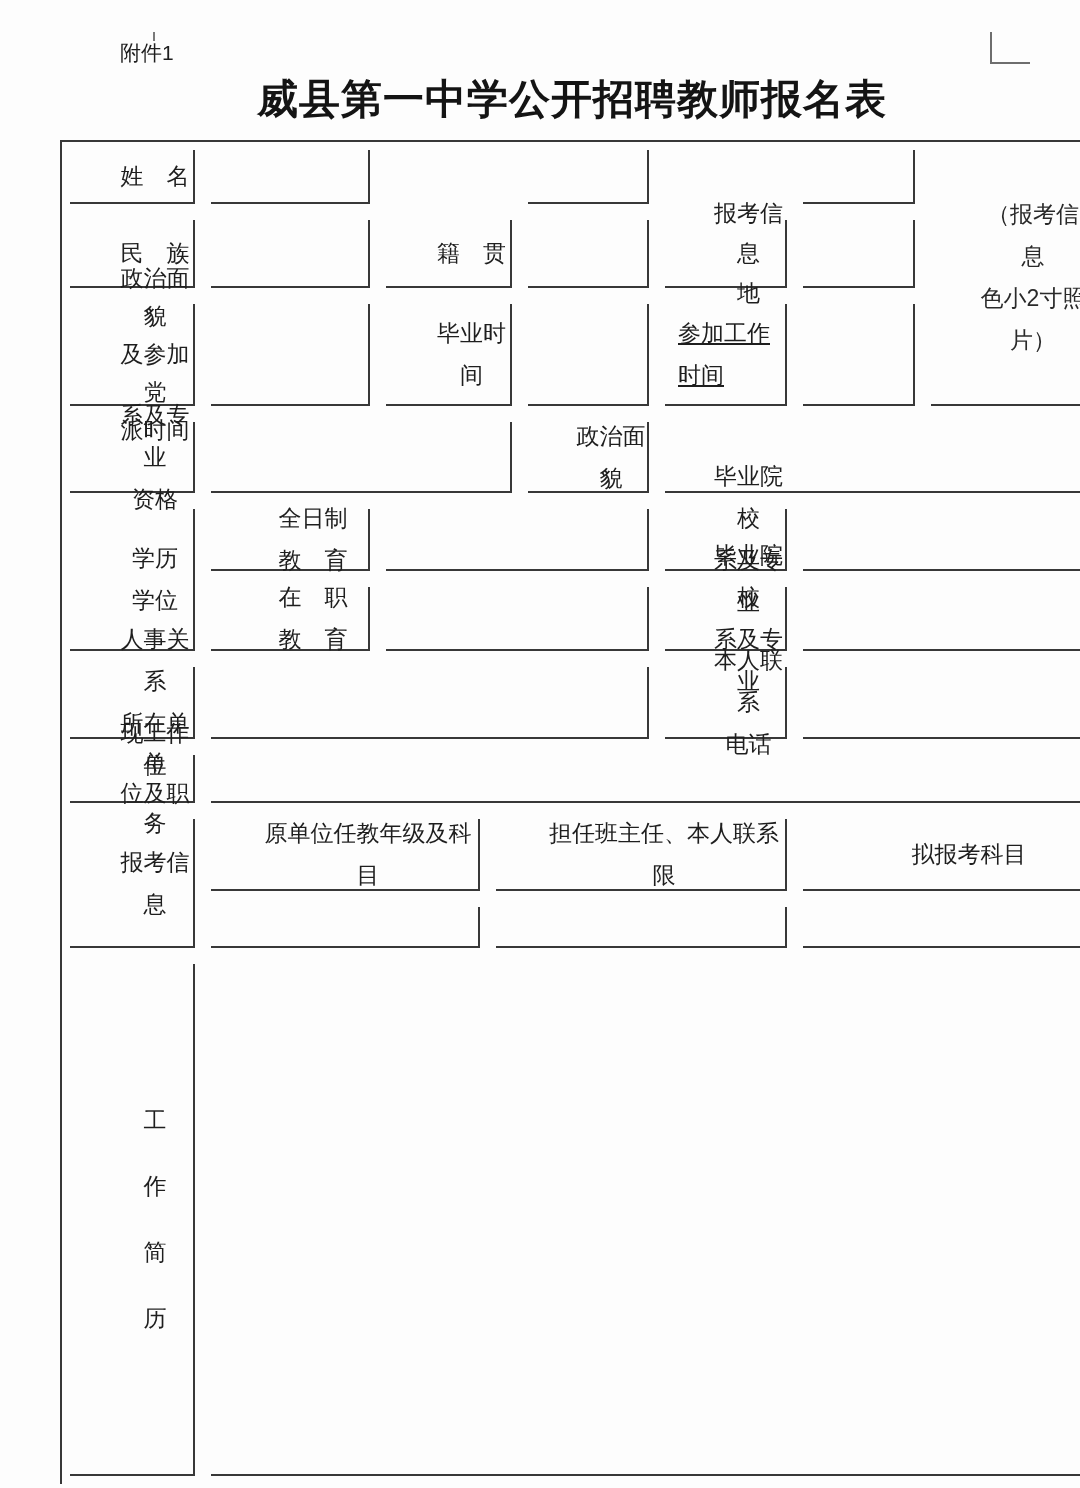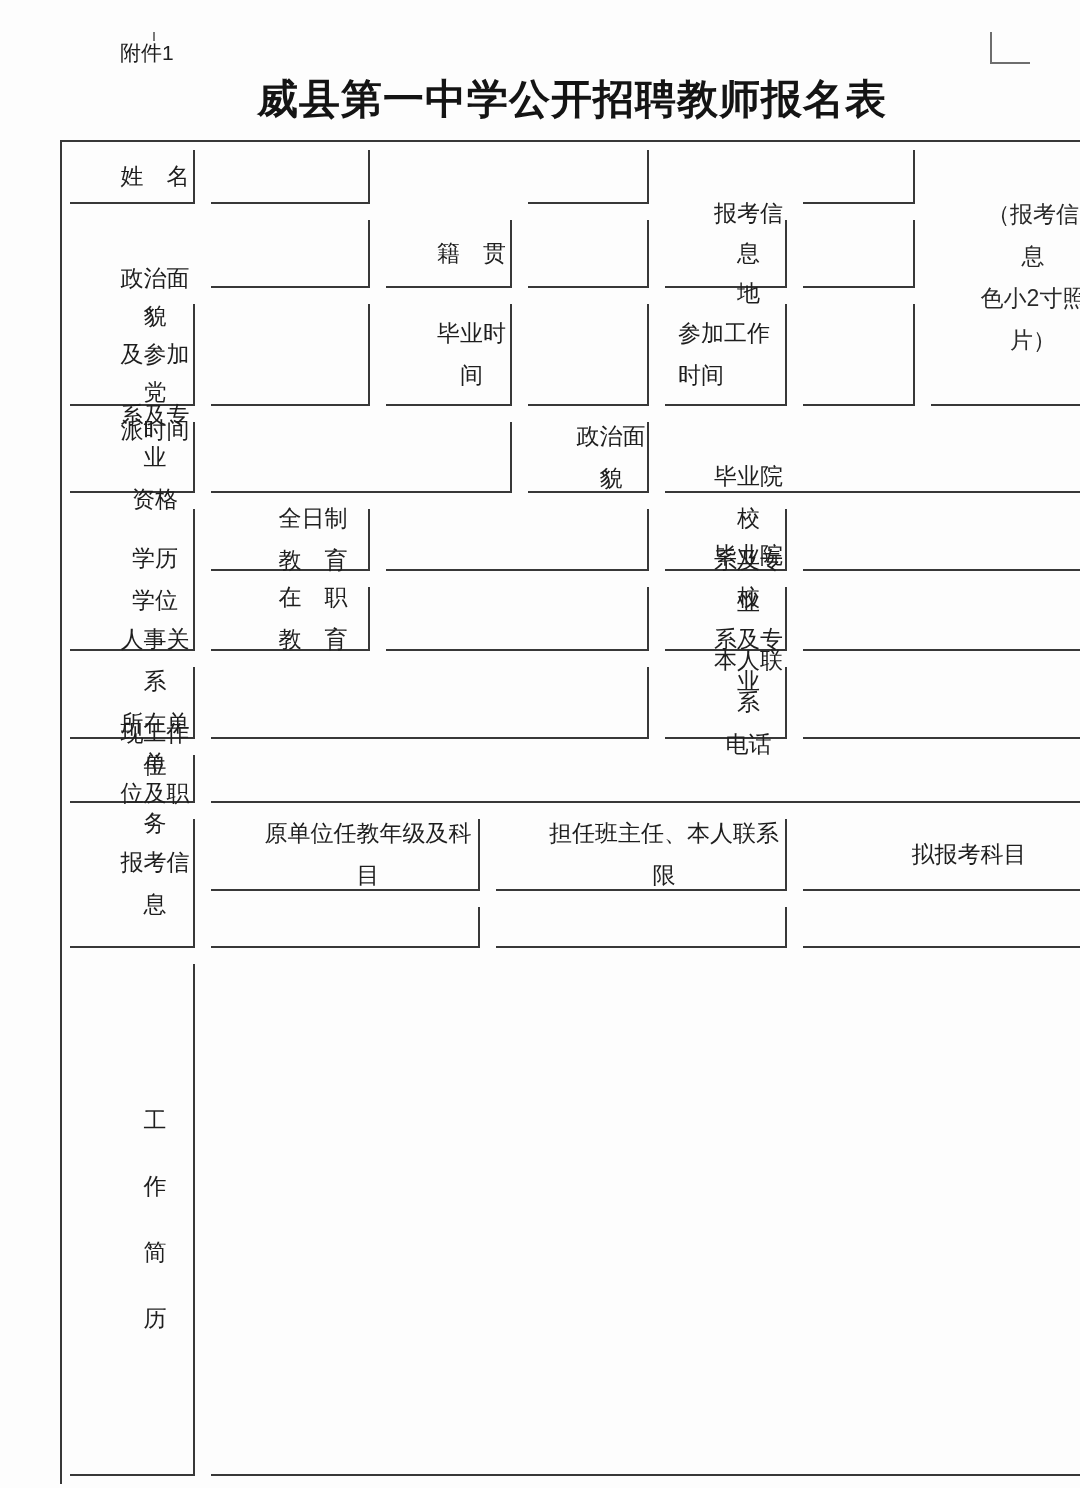--- a/index.html
+++ b/index.html
@@ -51,21 +51,21 @@
     border-bottom: 2px solid #383838;
     display: flex;
     align-items: center;
     justify-content: center;
     text-align: center;
     font-size: 23px;
     line-height: 42px;
     white-space: pre-line;
     padding-left: 47px;
   }
-  .align-left { justify-content: flex-start; text-align: left; padding-left: 13px; }
+  .align-left { justify-content: flex-start; text-align: left; padding-left: 13px; text-decoration: underline; }
   .lh40 { line-height: 40px; }
   .lh38 { line-height: 38px; }
   .lh30 { line-height: 30px; }
   .resume-label { line-height: 66px; }
   .photo-note { color: #2a2a2a; }
 </style>
 </head>
 <body>
 
 <div class="page">
@@ -80,20 +80,21 @@
   <div class="form-table">
 
     <div class="cell" style="grid-area:1/1/2/2">姓　名</div>
     <div class="cell" style="grid-area:1/2/2/3"></div>
     <div class="cell" style="grid-area:1/5/2/6"></div>
     <div class="cell" style="grid-area:1/7/2/8"></div>
     <div class="cell photo-note" style="grid-area:1/8/4/9">（报考信息
 色小2寸照
 片）</div>
 
+    <div class="cell" style="grid-area:2/1/3/2">民　族</div>
     <div class="cell" style="grid-area:2/2/3/3"></div>
     <div class="cell" style="grid-area:2/3/3/5">籍　贯</div>
     <div class="cell" style="grid-area:2/5/3/6"></div>
     <div class="cell lh40" style="grid-area:2/6/3/7">报考信息
 地</div>
     <div class="cell" style="grid-area:2/7/3/8"></div>
 
     <div class="cell lh38" style="grid-area:3/1/4/2">政治面貌
 及参加党
 派时间</div>

